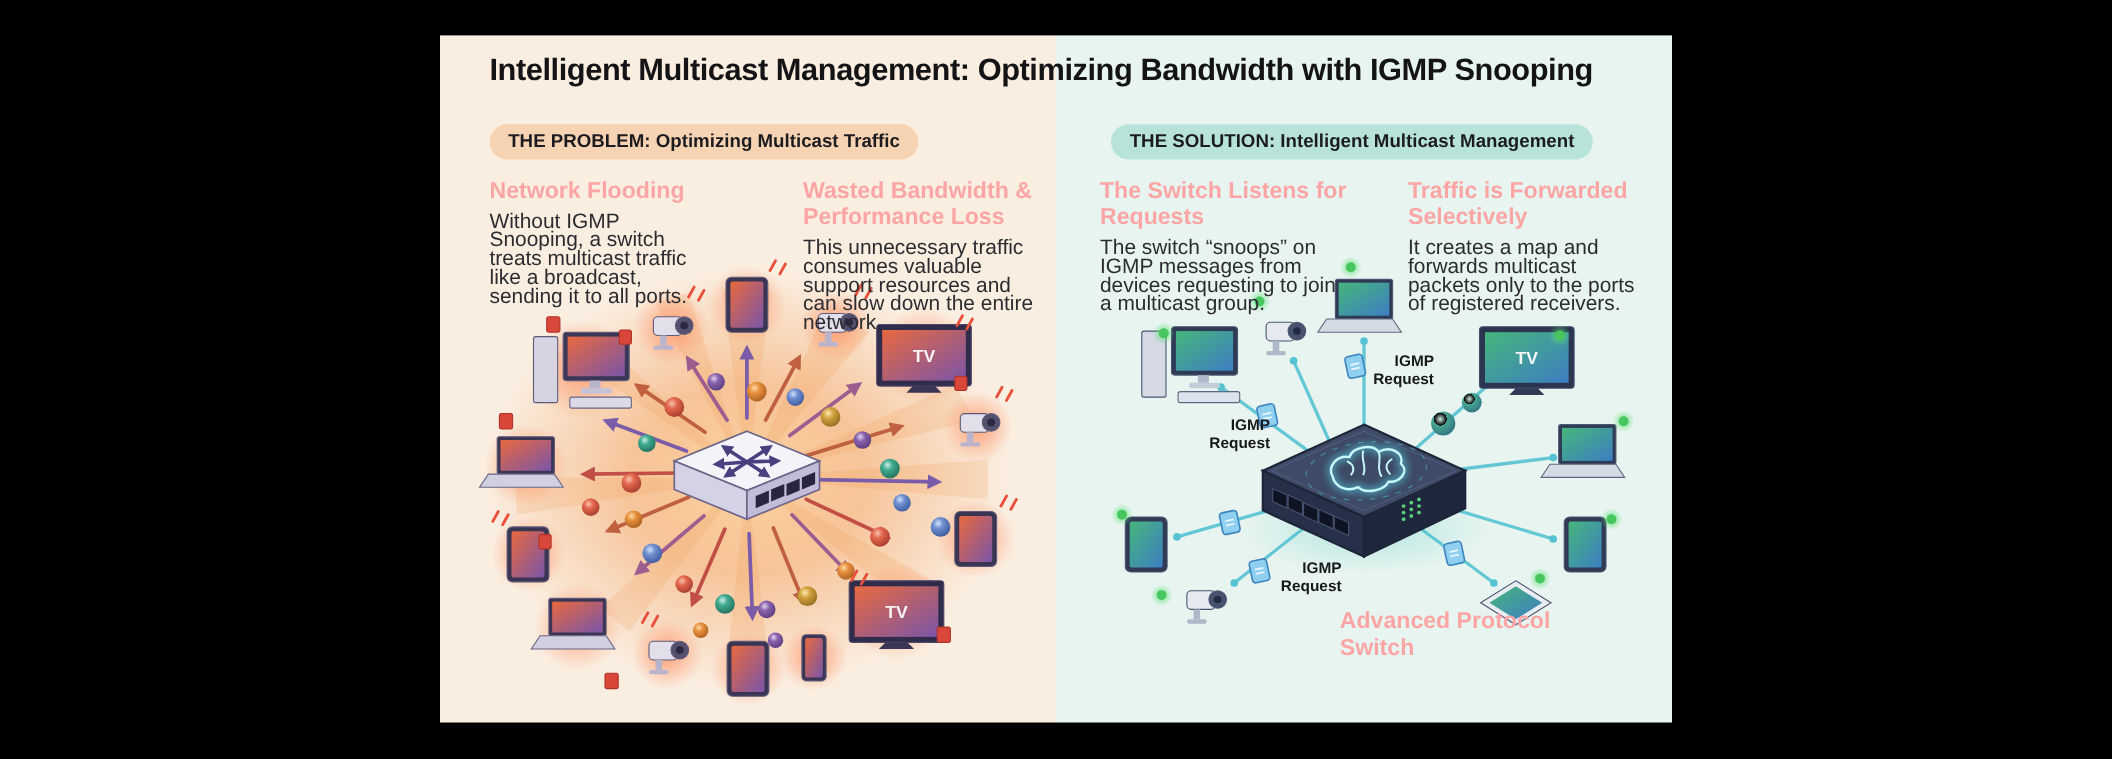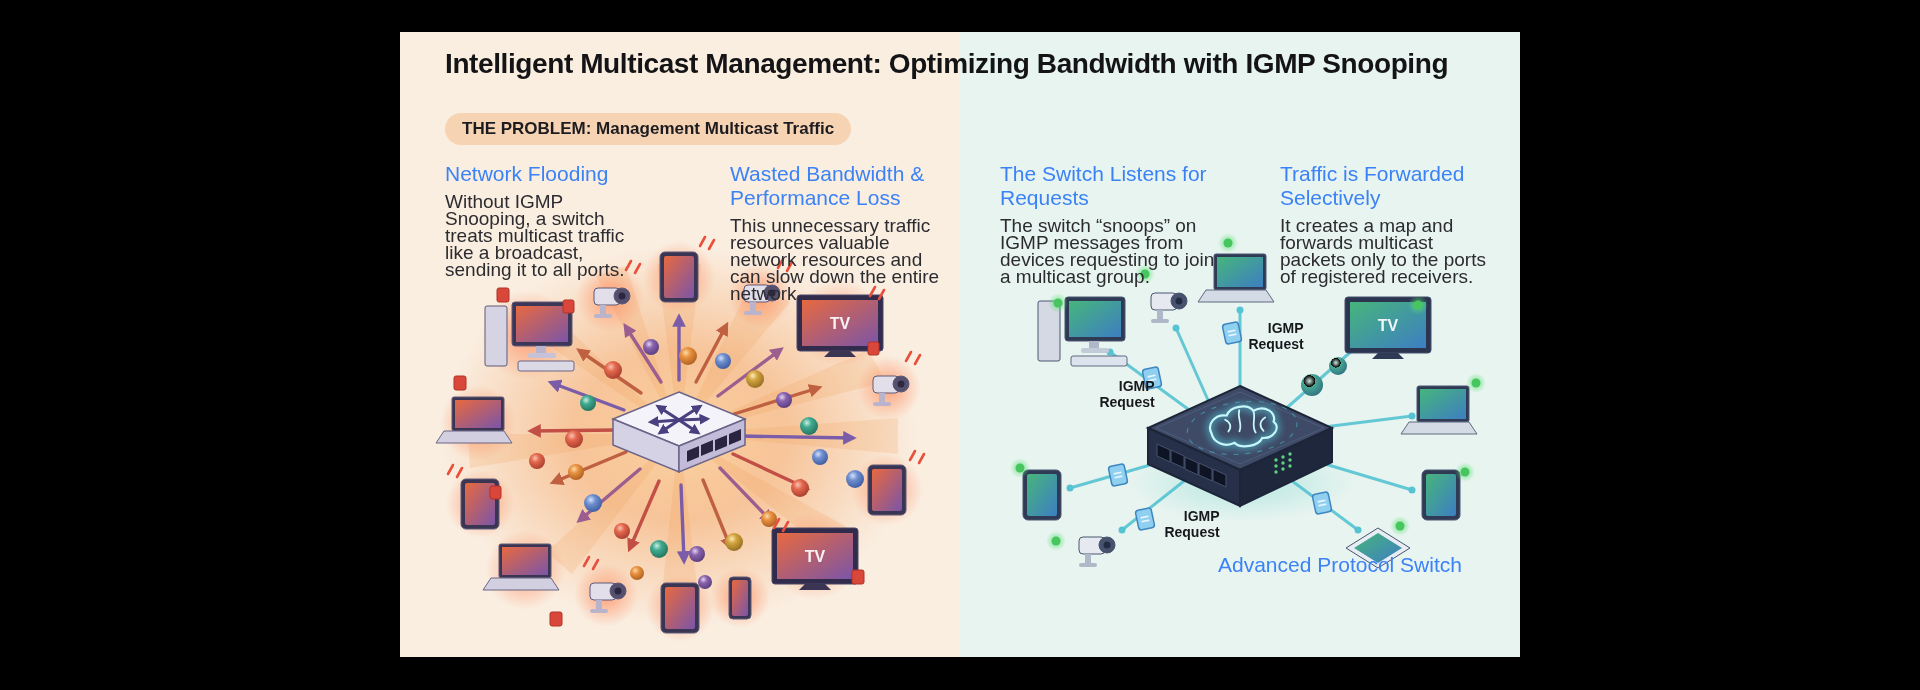--- a/index.html
+++ b/index.html
@@ -7,21 +7,21 @@
   .stage{position:relative;width:1920px;height:690px;background:#000;}
   .canvas{position:absolute;left:400px;top:32px;width:1324px;height:625px;overflow:hidden;}
   .panel{position:absolute;top:0;height:625px;width:560px;}
   .panel-problem{left:0;background:#faeee1;}
   .panel-solution{left:560px;background:#e8f4f0;}
   .page-title{position:absolute;left:45px;top:16px;font-size:28px;font-weight:700;letter-spacing:-0.4px;color:#141416;white-space:nowrap;z-index:5;}
   .badge{position:absolute;top:81px;height:32px;line-height:32px;padding:0 17px;border-radius:17px;font-size:17px;font-weight:700;color:#1c1c20;white-space:nowrap;z-index:5;}
   .badge-problem{left:45px;background:#f6d3b3;}
   .badge-solution{left:610px;background:#b8e3db;}
   .section{position:absolute;z-index:5;}
-  .section h2{margin:0 0 7px 0;font-size:21px;line-height:24px;font-weight:400;color:#3b82f6;}
+  .section h2{margin:0 0 7px 0;font-size:21px;line-height:24px;font-weight:700;color:#fca5a5;}
   .section p{margin:0;font-size:19px;line-height:17px;color:#2c2c30;}
   #sec-flooding{left:45px;top:130px;width:205px;}
   #sec-wasted{left:330px;top:130px;width:218px;}
   #sec-listens{left:600px;top:130px;width:228px;}
   #sec-forwarded{left:880px;top:130px;width:218px;}
   #sec-advanced{left:818px;top:521px;width:252px;}
   #sec-advanced h2{font-size:21px;}
   .illu{position:absolute;top:198px;width:560px;height:427px;z-index:1;}
   #illu-left{left:0;}
   #illu-right{left:560px;}
@@ -35,29 +35,30 @@
 <body>
 
 <div class="stage">
  <div class="canvas">
 
   <div class="panel panel-problem"></div>
   <div class="panel panel-solution"></div>
 
   <div class="page-title">Intelligent Multicast Management: Optimizing Bandwidth with IGMP Snooping</div>
 
-  <div class="badge badge-problem">THE PROBLEM: Management Multicast Traffic</div>
+  <div class="badge badge-problem">THE PROBLEM: Optimizing Multicast Traffic</div>
+  <div class="badge badge-solution">THE SOLUTION: Intelligent Multicast Management</div>
 
   <div class="section" id="sec-flooding">
     <h2>Network Flooding</h2>
     <p>Without IGMP Snooping, a switch treats multicast traffic like a broadcast, sending it to all ports.</p>
   </div>
   <div class="section" id="sec-wasted">
     <h2>Wasted Bandwidth &amp; Performance Loss</h2>
-    <p>This unnecessary traffic resources valuable network resources and can slow down the entire network.</p>
+    <p>This unnecessary traffic consumes valuable support resources and can slow down the entire network.</p>
   </div>
   <div class="section" id="sec-forwarded">
     <h2>Traffic is Forwarded Selectively</h2>
     <p>It creates a map and forwards multicast packets only to the ports of registered receivers.</p>
   </div>
   <div class="section" id="sec-listens">
     <h2>The Switch Listens for Requests</h2>
     <p>The switch “snoops” on IGMP messages from devices requesting to join a multicast group.</p>
   </div>
   <div class="section" id="sec-advanced">

